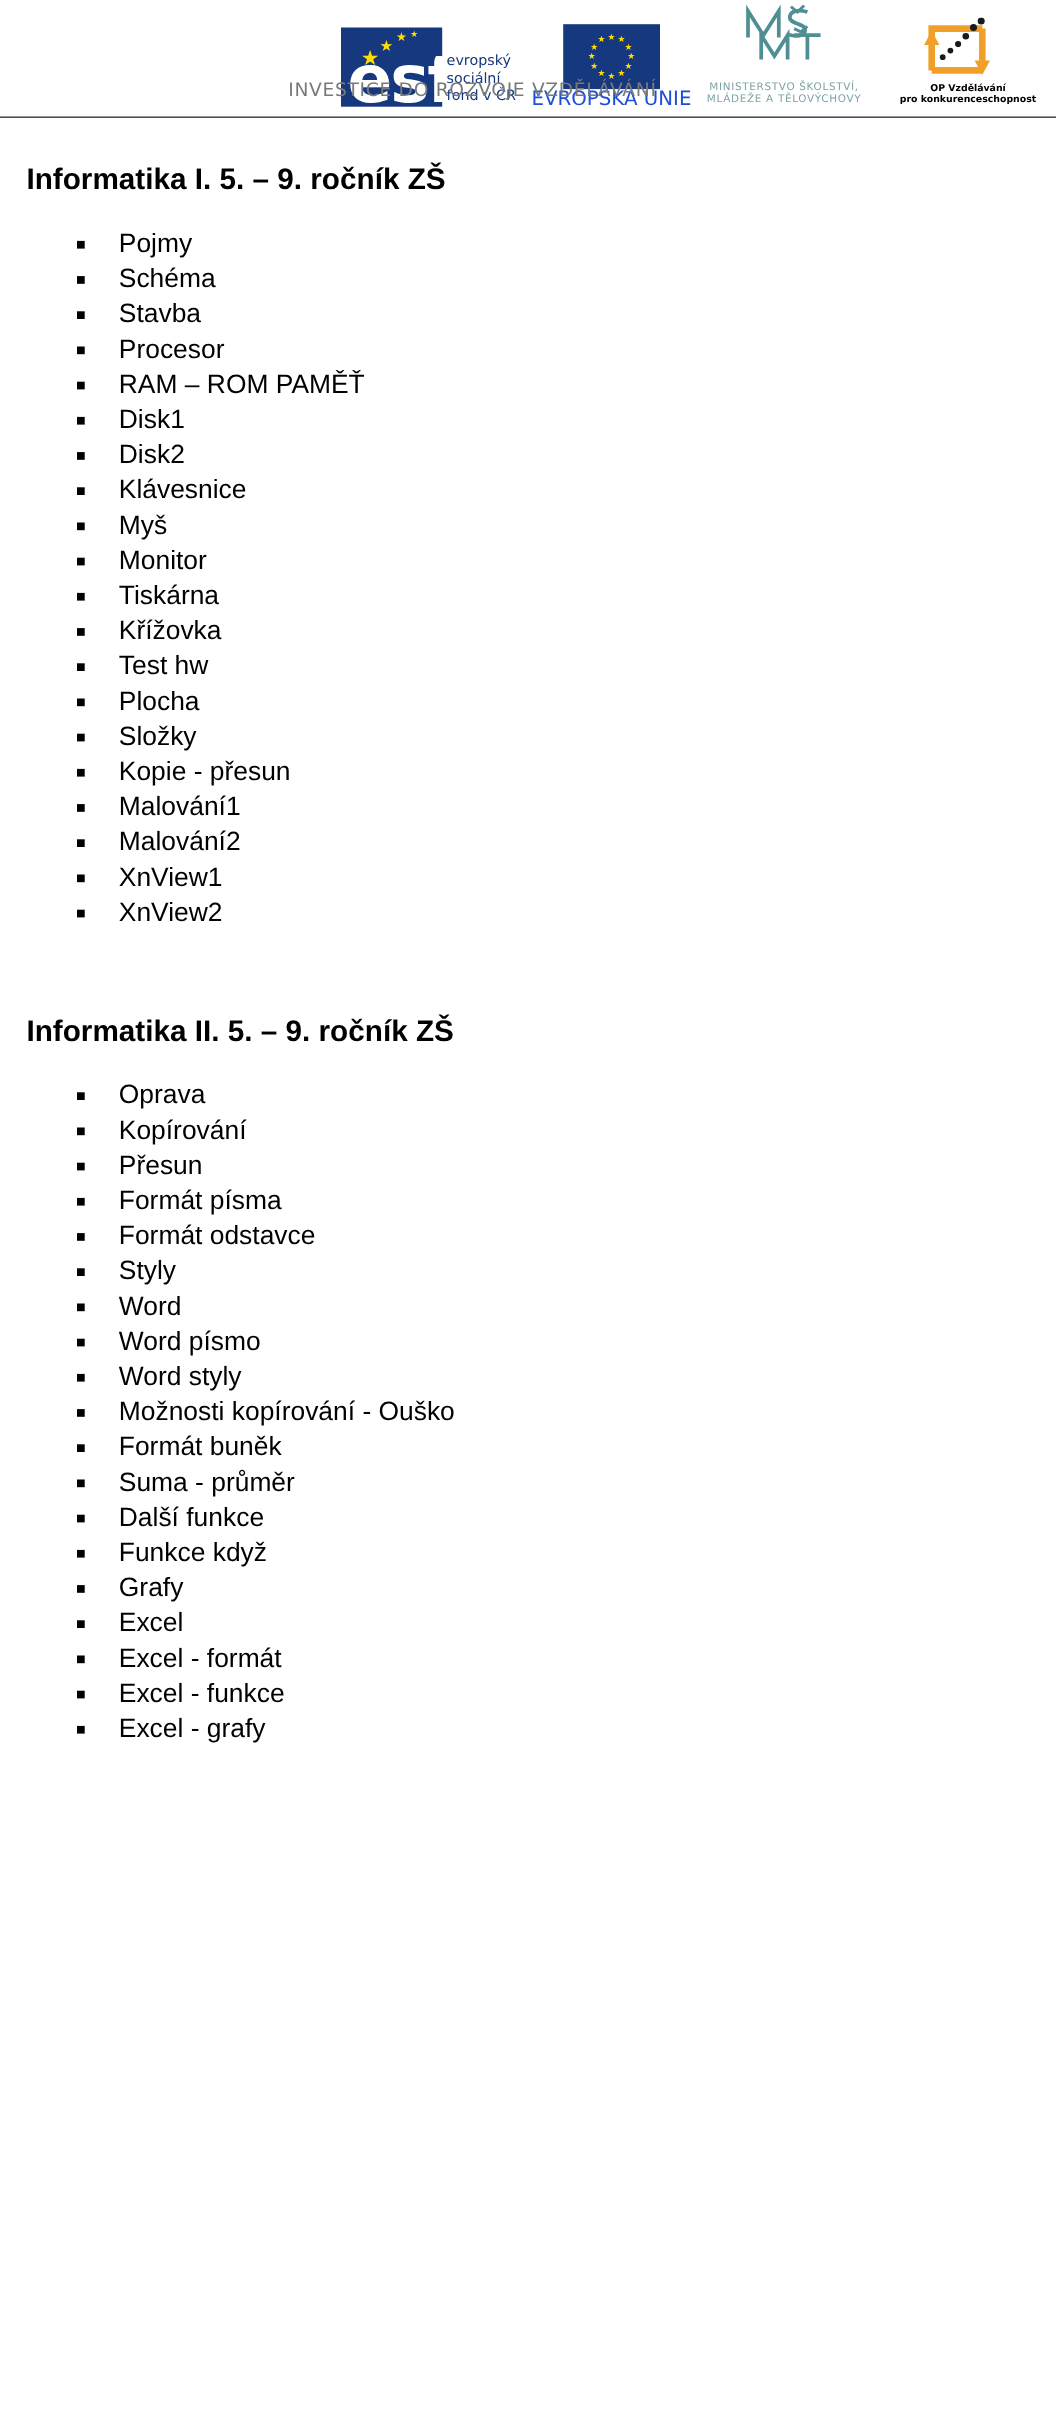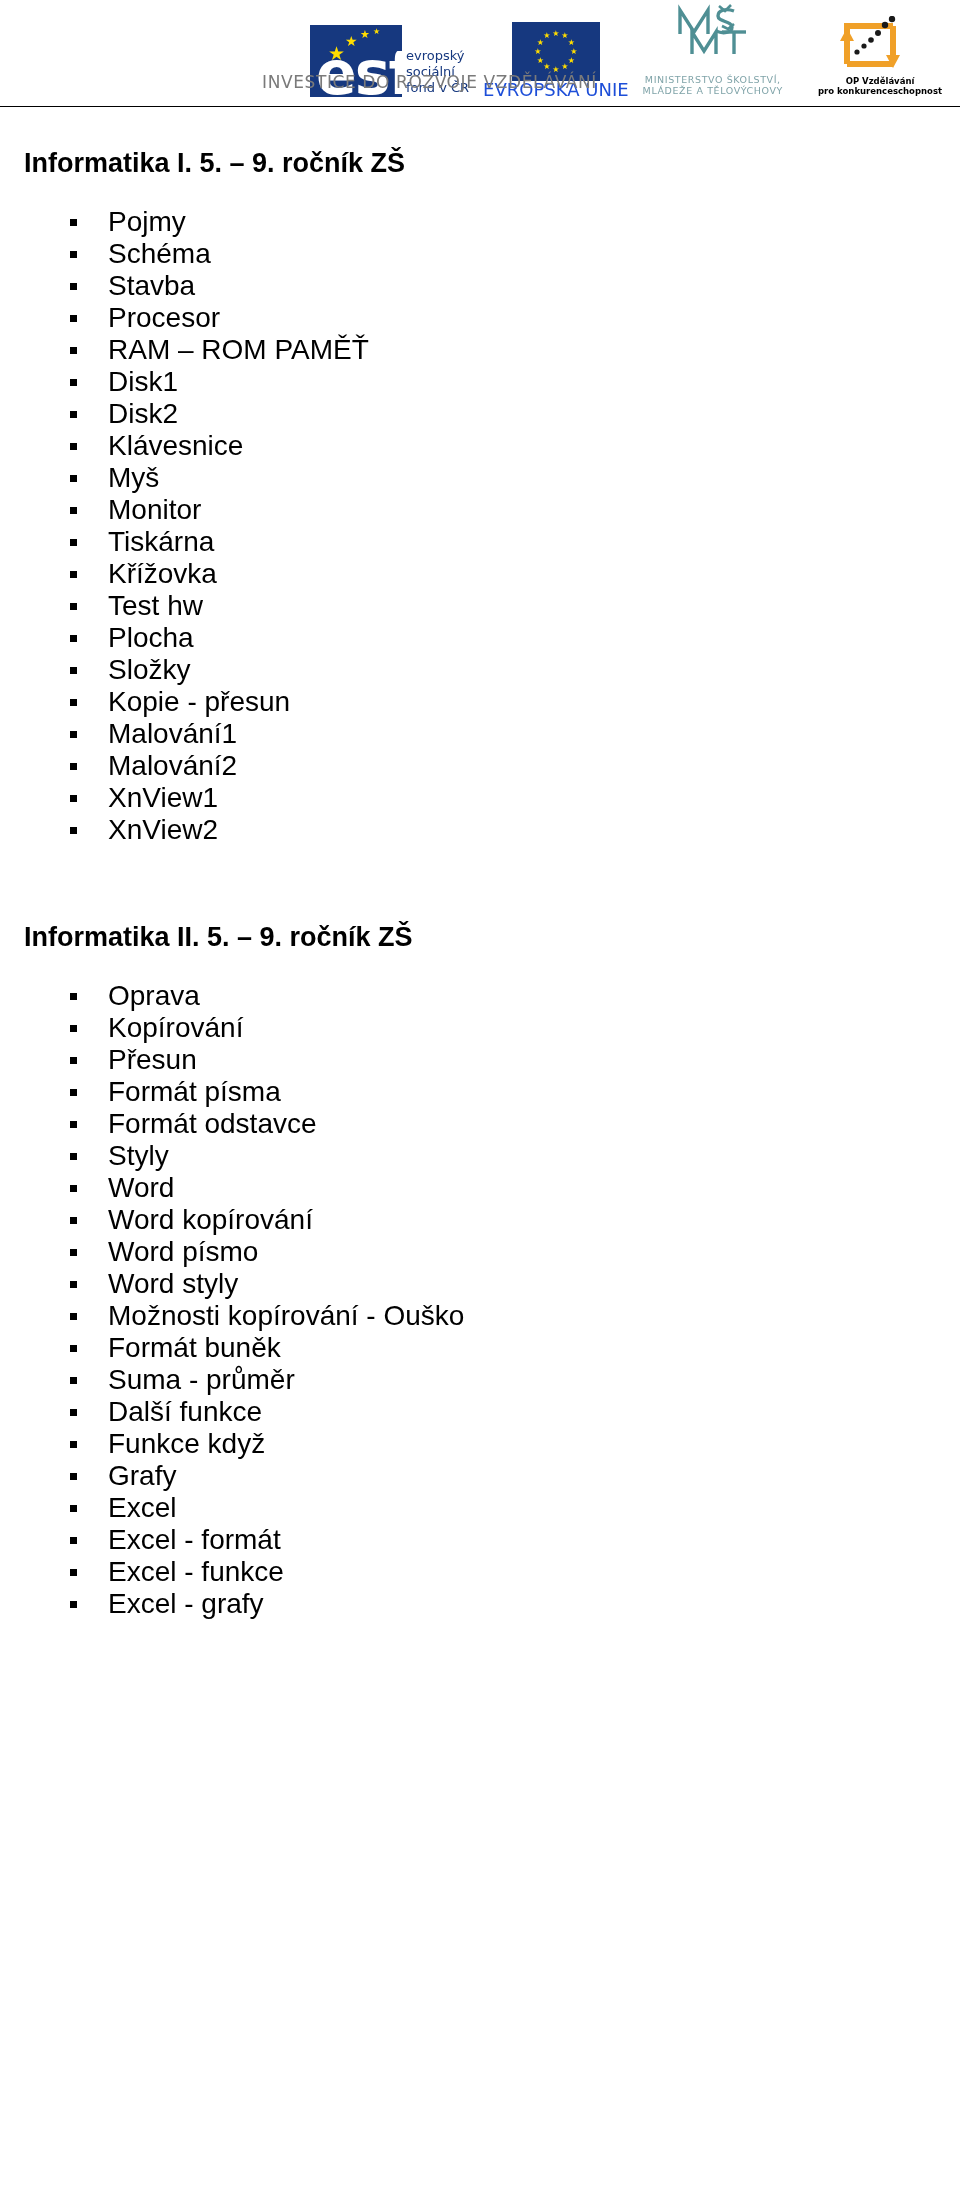--- a/index.html
+++ b/index.html
@@ -216,21 +216,21 @@
   }
 
   ul.topic-list {
     list-style: none;
     margin: 0;
     padding: 6px 0 0 0;
   }
   ul.topic-list li {
     position: relative;
     font-family: "Liberation Sans", sans-serif;
-    font-size: 28px;
+    font-size: 24px;
     line-height: 32px;
     color: #000000;
     padding-left: 100px;
     white-space: nowrap;
   }
   ul.topic-list li .bullet-square {
     position: absolute;
     left: 62px;
     top: 13px;
     width: 7px;
@@ -365,21 +365,20 @@
 
     <h1 class="section-title second">Informatika II. 5. – 9. ročník ZŠ</h1>
     <ul class="topic-list" id="list-1">
         <li><span class="bullet-square"></span><span class="item-label">Oprava</span></li>
         <li><span class="bullet-square"></span><span class="item-label">Kopírování</span></li>
         <li><span class="bullet-square"></span><span class="item-label">Přesun</span></li>
         <li><span class="bullet-square"></span><span class="item-label">Formát písma</span></li>
         <li><span class="bullet-square"></span><span class="item-label">Formát odstavce</span></li>
         <li><span class="bullet-square"></span><span class="item-label">Styly</span></li>
         <li><span class="bullet-square"></span><span class="item-label">Word</span></li>
-        <li><span class="bullet-square"></span><span class="item-label">Word kopírování</span></li>
         <li><span class="bullet-square"></span><span class="item-label">Word písmo</span></li>
         <li><span class="bullet-square"></span><span class="item-label">Word styly</span></li>
         <li><span class="bullet-square"></span><span class="item-label">Možnosti kopírování - Ouško</span></li>
         <li><span class="bullet-square"></span><span class="item-label">Formát buněk</span></li>
         <li><span class="bullet-square"></span><span class="item-label">Suma - průměr</span></li>
         <li><span class="bullet-square"></span><span class="item-label">Další funkce</span></li>
         <li><span class="bullet-square"></span><span class="item-label">Funkce když</span></li>
         <li><span class="bullet-square"></span><span class="item-label">Grafy</span></li>
         <li><span class="bullet-square"></span><span class="item-label">Excel</span></li>
         <li><span class="bullet-square"></span><span class="item-label">Excel - formát</span></li>

